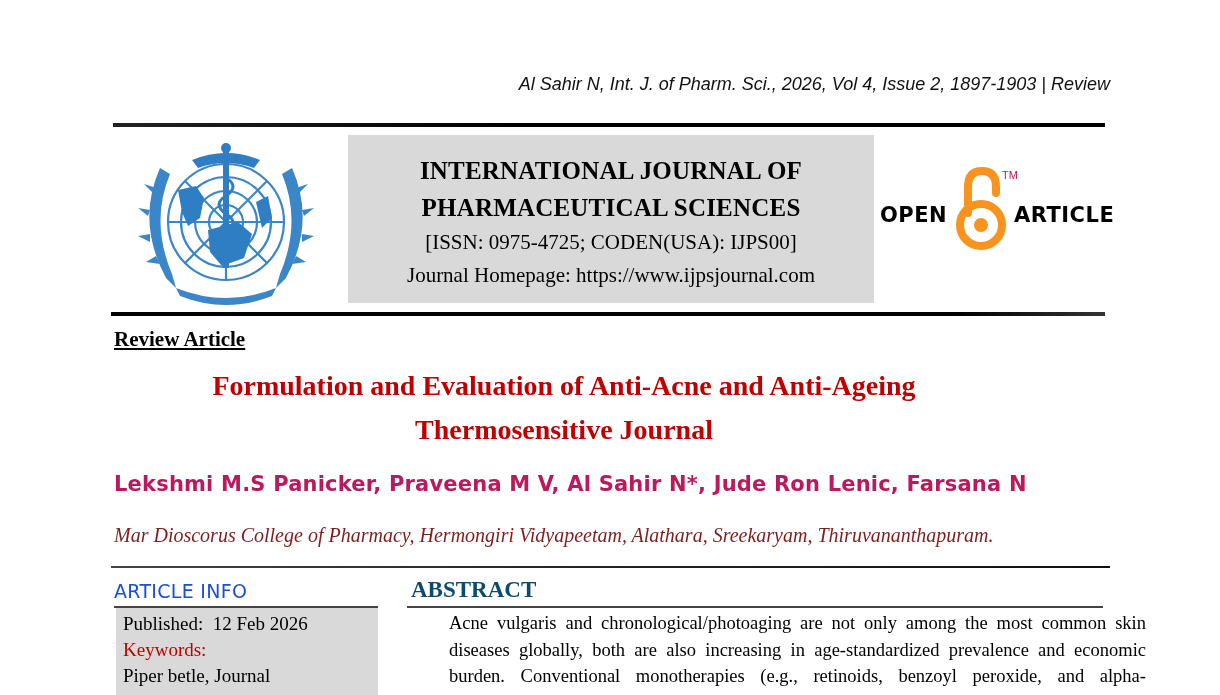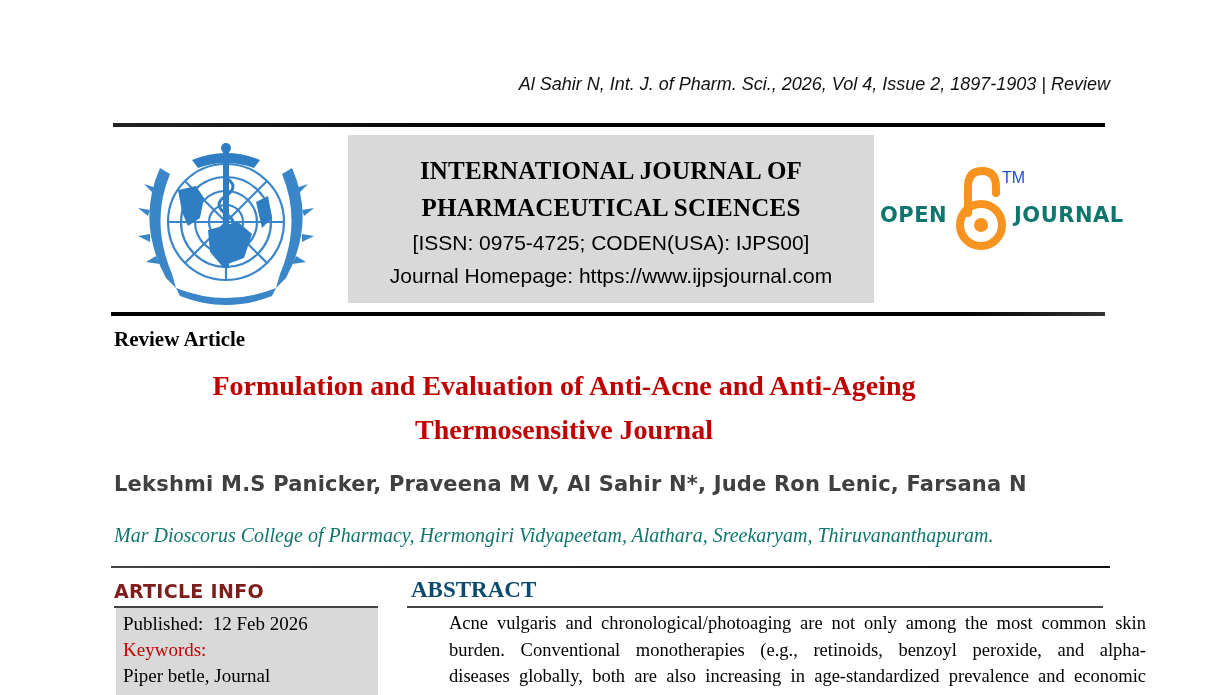--- a/index.html
+++ b/index.html
@@ -15,51 +15,51 @@
   .rule-top { position: absolute; left: 113px; top: 123px; width: 992px; height: 4px; background: linear-gradient(90deg,#222 0%,#000 40%,#000 100%); }
   .rule-bottom { position: absolute; left: 111px; top: 312px; width: 994px; height: 4px; background: linear-gradient(90deg,#000 0%,#000 85%,#333 100%); }
 
   .logo-left { position: absolute; left: 126px; top: 138px; width: 200px; height: 168px; }
 
   .journal-box {
     position: absolute; left: 348px; top: 135px; width: 526px; height: 168px;
     background: #d9d9d9; text-align: center; padding-top: 17px;
   }
   .journal-title { font-family: "Liberation Serif", serif; font-weight: bold; font-size: 25px; line-height: 37px; letter-spacing: 0.2px; }
-  .journal-issn, .journal-home { font-family: Liberation Sans, sans-serif; font-size: 21px; line-height: 33px; }
+  .journal-issn, .journal-home { font-family: Liberation Serif, serif; font-size: 21px; line-height: 33px; }
 
   .oa-logo { position: absolute; left: 880px; top: 165px; width: 228px; height: 90px; }
-  .oa-word { position: absolute; top: 38px; font-family: "DejaVu Sans", sans-serif; font-weight: bold; font-size: 21px; color: #0f766e; letter-spacing: 0.5px; }
+  .oa-word { position: absolute; top: 38px; font-family: "DejaVu Sans", sans-serif; font-weight: bold; font-size: 21px; color: #000000; letter-spacing: 0.5px; }
   .oa-open { left: 0; }
   .oa-access { left: 134px; }
   .oa-lock { position: absolute; left: 74px; top: 0; width: 54px; height: 88px; }
-  .oa-tm { position: absolute; left: 122px; top: 4px; font-family: "Liberation Sans", sans-serif; font-size: 16px; color: #1d4ed8; }
+  .oa-tm { position: absolute; left: 122px; top: 4px; font-family: "Liberation Sans", sans-serif; font-size: 11px; color: #be185d; }
 
-  .article-type { position: absolute; left: 114px; top: 327px; font-family: "Liberation Serif", serif; font-weight: bold; font-size: 21px; }
+  .article-type { position: absolute; left: 114px; top: 327px; font-family: "Liberation Serif", serif; font-weight: bold; font-size: 21px; text-decoration: underline; }
 
   .paper-title {
     position: absolute; left: 114px; top: 364px; width: 900px;
     font-family: "Liberation Serif", serif; font-weight: bold; font-size: 28px; line-height: 44px; color: #c00000; text-align: center;
   }
 
   .authors {
     position: absolute; left: 114px; top: 472px;
-    font-family: "DejaVu Sans", sans-serif; font-weight: bold; font-size: 21px; color: #404040; letter-spacing: 0.2px;
+    font-family: "DejaVu Sans", sans-serif; font-weight: bold; font-size: 21px; color: #be185d; letter-spacing: 0.2px;
   }
 
   .affiliation {
     position: absolute; left: 114px; top: 524px;
-    font-family: "Liberation Serif", serif; font-style: italic; font-size: 20px; color: #0f766e;
+    font-family: "Liberation Serif", serif; font-style: italic; font-size: 20px; color: #7f1d1d;
   }
 
   .rule-sep { position: absolute; left: 111px; top: 566px; width: 999px; height: 2px; background: linear-gradient(90deg,#444,#222 50%,#111); }
 
   .article-info-head {
     position: absolute; left: 114px; top: 580px;
-    font-family: "DejaVu Sans", sans-serif; font-size: 19px; font-weight: bold; color: #7f1d1d; letter-spacing: 0.3px;
+    font-family: "DejaVu Sans", sans-serif; font-size: 19px; font-weight: normal; color: #1d4ed8; letter-spacing: 0.3px;
   }
   .info-rule { position: absolute; left: 114px; top: 606px; width: 264px; height: 2px; background: #444; }
   .info-box {
     position: absolute; left: 116px; top: 608px; width: 262px; height: 87px;
     background: #d9d9d9; padding: 3px 0 0 7px;
     font-family: "Liberation Serif", serif; font-size: 19px; line-height: 26px;
   }
   .kw-label { color: #c00000; }
 
   .abstract-head {
@@ -122,21 +122,21 @@
 </div>
 
 <div class="oa-logo">
   <span class="oa-word oa-open">OPEN</span>
   <svg class="oa-lock" viewBox="0 0 54 88" width="54" height="88">
     <path d="M14 48 L14 22 Q14 6 28 6 Q42 6 42 22 L42 28" fill="none" stroke="#f7931e" stroke-width="8" stroke-linecap="round"></path>
     <circle cx="27" cy="60" r="21" fill="none" stroke="#f7931e" stroke-width="8"></circle>
     <circle cx="27" cy="60" r="7" fill="#f7931e"></circle>
   </svg>
   <span class="oa-tm">TM</span>
-  <span class="oa-word oa-access">JOURNAL</span>
+  <span class="oa-word oa-access">ARTICLE</span>
 </div>
 
 <div class="rule-bottom"></div>
 
 <div class="article-type">Review Article</div>
 
 <div class="paper-title">
   <div>Formulation and Evaluation of Anti-Acne and Anti-Ageing</div>
   <div>Thermosensitive Journal</div>
 </div>
@@ -155,15 +155,15 @@
     <span>12 Feb 2026</span>
   </div>
   <div class="kw-label">Keywords:</div>
   <div>Piper betle, Journal</div>
 </div>
 
 <div class="abstract-head">ABSTRACT</div>
 <div class="abs-rule"></div>
 <div class="abstract-body">
   <div>Acne vulgaris and chronological/photoaging are not only among the most common skin</div>
+  <div>diseases globally, both are also increasing in age-standardized prevalence and economic</div>
   <div>burden. Conventional monotherapies (e.g., retinoids, benzoyl peroxide, and alpha-</div>
-  <div>diseases globally, both are also increasing in age-standardized prevalence and economic</div>
 </div>
 
 </body></html>

